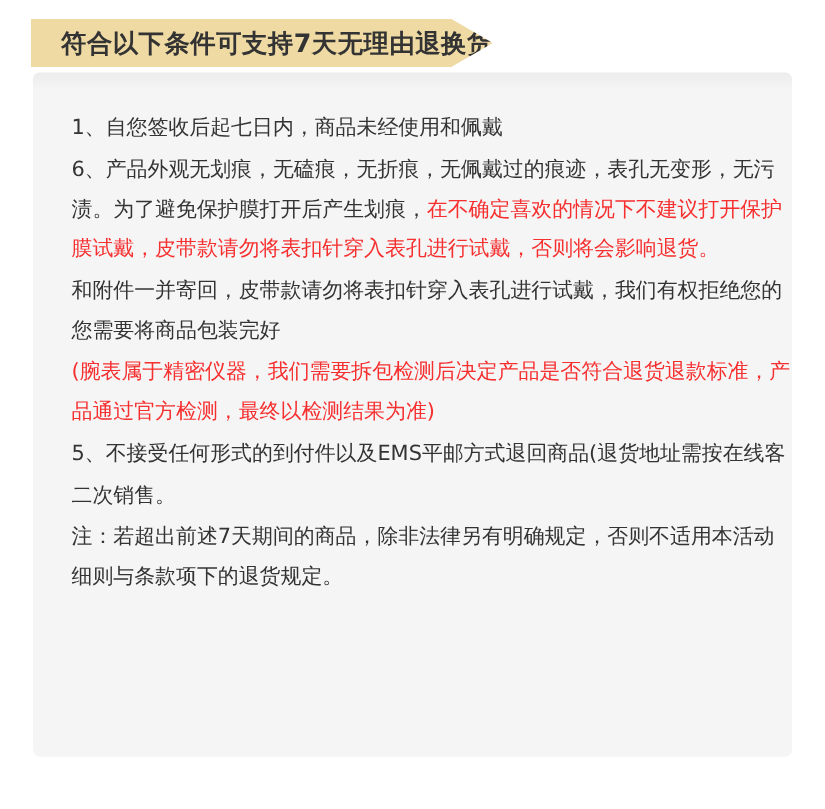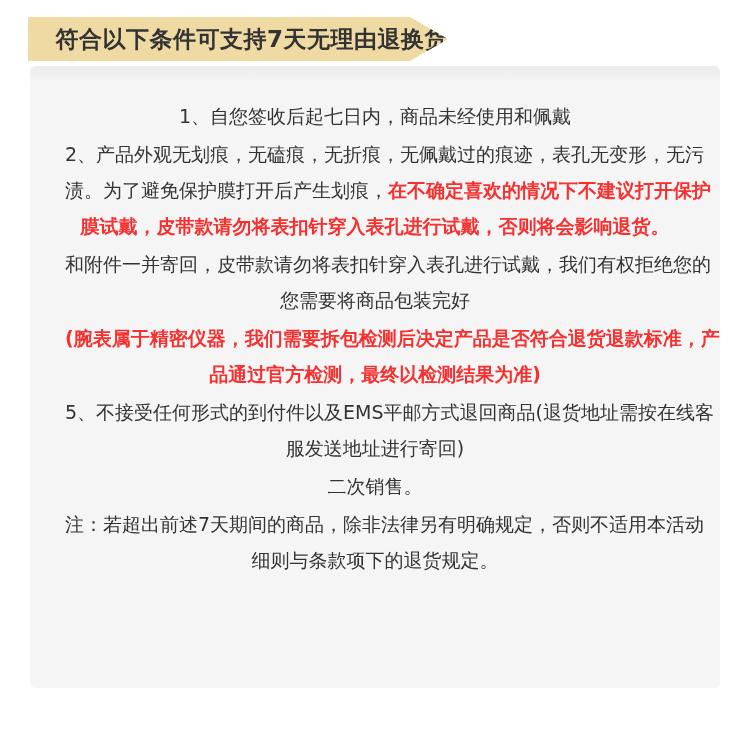--- a/index.html
+++ b/index.html
@@ -36,66 +36,64 @@
   }
   .panel{
     position:absolute;
     left:30px;top:66px;
     width:690px;height:622px;
     background:linear-gradient(180deg,#ececed 0px,var(--panel-bg) 16px);
     border-radius:6px;
     box-sizing:border-box;
     padding:32px 35px 0 35px;
     overflow:hidden;
-    text-align:center;
   }
   .panel p{
     margin:0 0 2px 0;
     font-size:19px;
     line-height:36px;
     color:var(--text);
   }
   .ln{display:block;white-space:nowrap;}
-  .red{color:var(--red);font-weight:bold;}
+  .red{color:var(--red);font-weight:normal;}
   .note{margin-top:14px;}
 </style>
 </head>
 <body>
 
 <div class="page">
 
   <div class="banner">
     <span class="banner-text">符合以下条件可支持7天无理由退换货</span>
   </div>
 
   <div class="panel">
 
     <p>
       <span class="ln">1、自您签收后起七日内，商品未经使用和佩戴</span>
     </p>
 
     <p>
-      <span class="ln">2、产品外观无划痕，无磕痕，无折痕，无佩戴过的痕迹，表孔无变形，无污</span>
+      <span class="ln">6、产品外观无划痕，无磕痕，无折痕，无佩戴过的痕迹，表孔无变形，无污</span>
       <span class="ln"><span>渍。为了避免保护膜打开后产生划痕，</span><span class="red">在不确定喜欢的情况下不建议打开保护</span></span>
       <span class="ln red">膜试戴，皮带款请勿将表扣针穿入表孔进行试戴，否则将会影响退货。</span>
     </p>
 
     <p>
       <span class="ln">和附件一并寄回，皮带款请勿将表扣针穿入表孔进行试戴，我们有权拒绝您的</span>
       <span class="ln">您需要将商品包装完好</span>
     </p>
 
     <p>
       <span class="ln red">(腕表属于精密仪器，我们需要拆包检测后决定产品是否符合退货退款标准，产</span>
       <span class="ln red">品通过官方检测，最终以检测结果为准)</span>
     </p>
 
     <p>
       <span class="ln">5、不接受任何形式的到付件以及EMS平邮方式退回商品(退货地址需按在线客</span>
-      <span class="ln">服发送地址进行寄回)</span>
     </p>
 
     <p>
       <span class="ln">二次销售。</span>
     </p>
 
     <p class="note">
       <span class="ln">注：若超出前述7天期间的商品，除非法律另有明确规定，否则不适用本活动</span>
       <span class="ln">细则与条款项下的退货规定。</span>
     </p>

